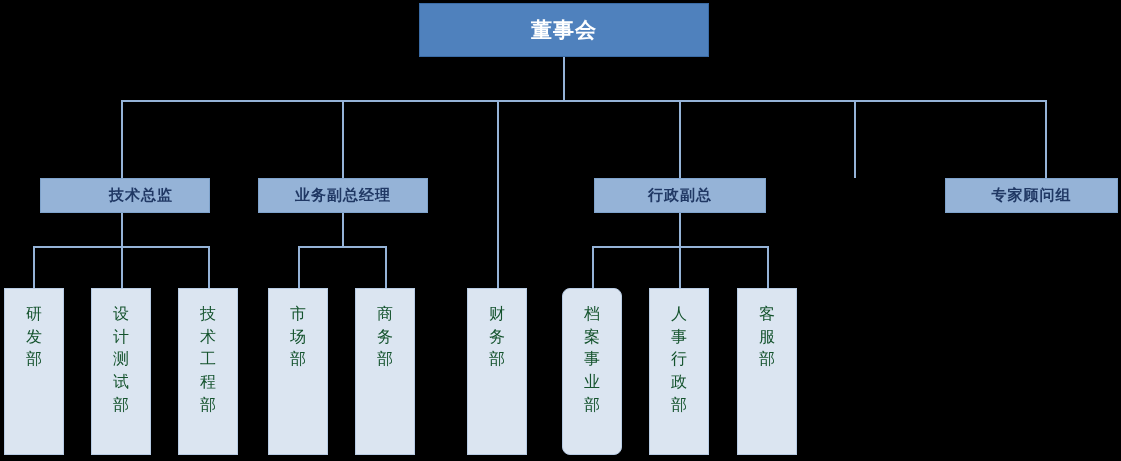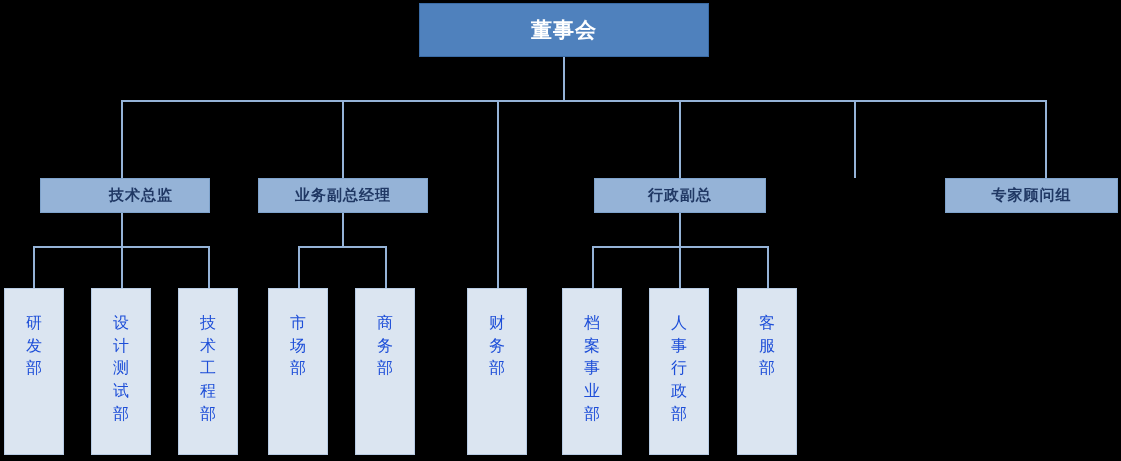--- a/index.html
+++ b/index.html
@@ -6,21 +6,21 @@
   html, body {
     margin: 0;
     padding: 0;
     background: #000000;
   }
   #canvas {
     position: relative;
     width: 1121px;
     height: 461px;
     background: #000000;
-    font-family: Liberation Mono, monospace;
+    font-family: Liberation Serif, serif;
     overflow: hidden;
   }
 
   
   .line {
     position: absolute;
     background: #95b3d7;
   }
   .line.h { height: 2px; }
   .line.v { width: 2px; }
@@ -49,26 +49,26 @@
     border: 1px solid #7fa3cc;
     color: #203864;
     font-weight: bold;
     font-size: 15px;
     letter-spacing: 1px;
   }
 
   .node.leaf {
     background: #dbe5f1;
     border: 1px solid #b8cce4;
-    color: #1d4ed8;
+    color: #14532d;
     font-weight: normal;
     font-size: 16px;
     align-items: flex-start;
     justify-content: center;
-    padding-top: 24px;
+    padding-top: 14px;
   }
 
   .leaf-text {
     display: block;
     line-height: 1.42;
     width: 1em;
     word-break: break-all;
     white-space: normal;
     letter-spacing: 0;
   }
@@ -144,21 +144,21 @@
   </div>
 
   <div class="node leaf" style="left:355px; top:288px; width:60px; height:167px;">
     <span class="leaf-text">商务部</span>
   </div>
 
   <div class="node leaf" style="left:467px; top:288px; width:60px; height:167px;">
     <span class="leaf-text">财务部</span>
   </div>
 
-  <div class="node leaf" style="left:562px; top:288px; width:60px; height:167px;">
+  <div class="node leaf" style="left:562px; top:288px; width:60px; height:167px;border-radius:8px;">
     <span class="leaf-text">档案事业部</span>
   </div>
 
   <div class="node leaf" style="left:649px; top:288px; width:60px; height:167px;">
     <span class="leaf-text">人事行政部</span>
   </div>
 
   <div class="node leaf" style="left:737px; top:288px; width:60px; height:167px;">
     <span class="leaf-text">客服部</span>
   </div>

